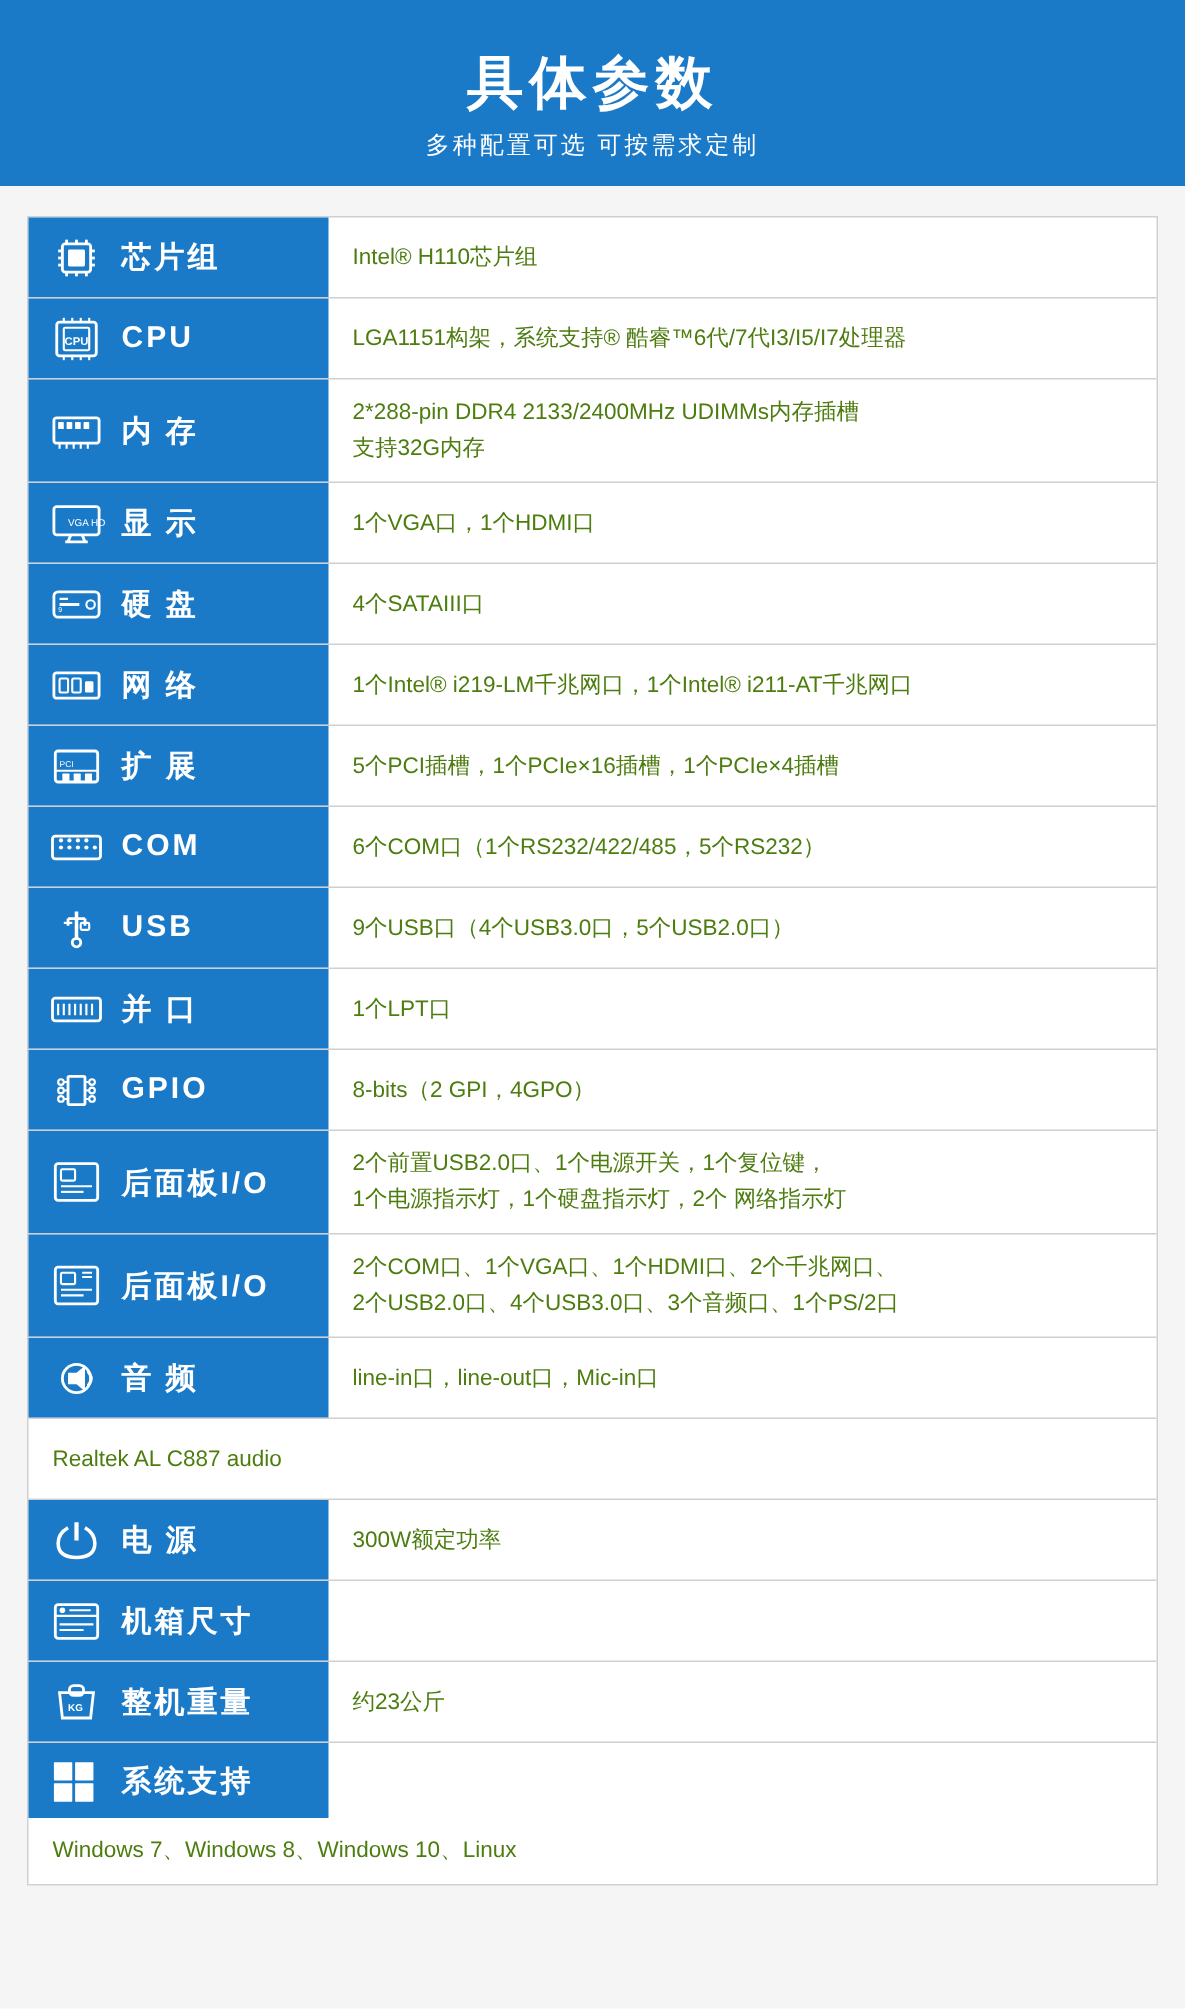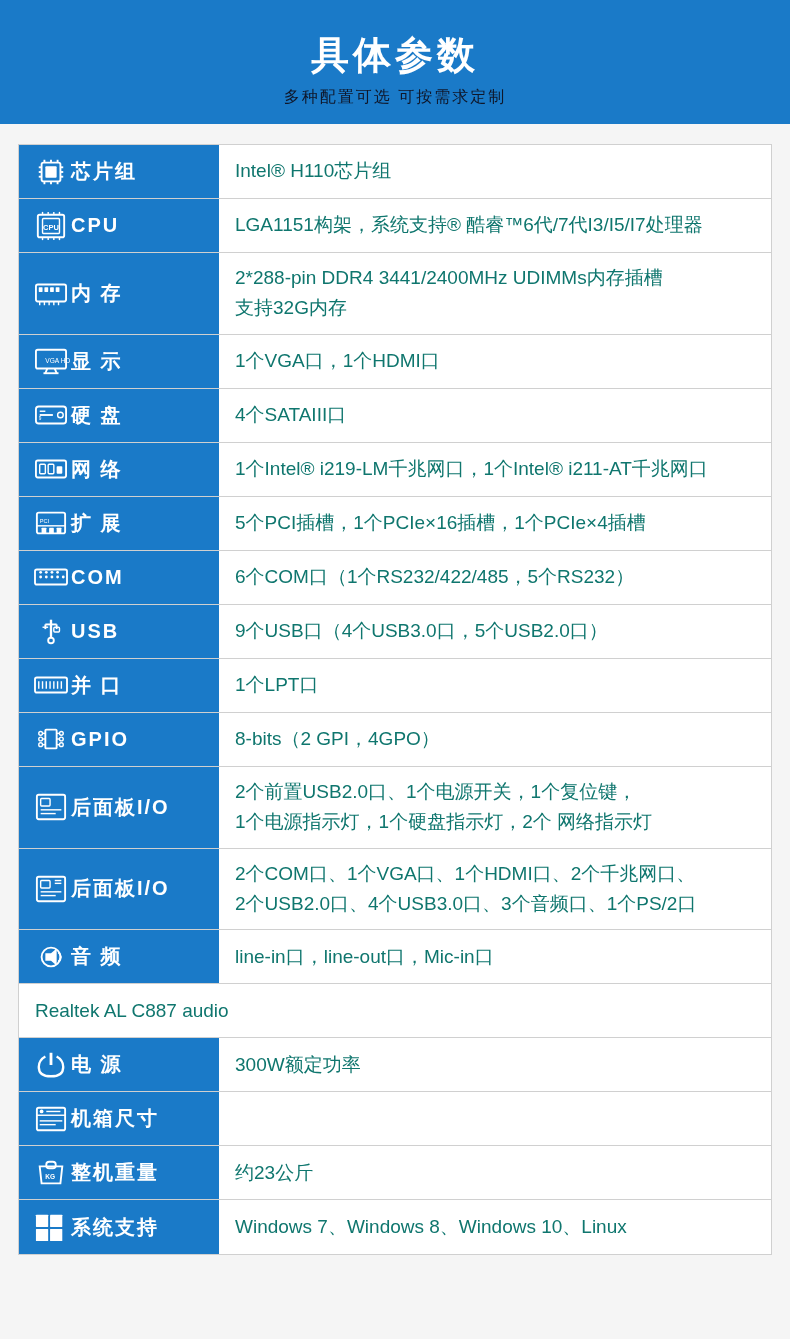--- a/index.html
+++ b/index.html
@@ -14,49 +14,51 @@
       text-align: center;
       padding: 30px 10px 16px;
     }
     .header-title {
       color: #fff;
       font-size: 38px;
       font-weight: bold;
       letter-spacing: 4px;
     }
     .header-subtitle {
-      color: #0f172a;
+      color: #ffffff;
       font-size: 16px;
       margin-top: 6px;
       letter-spacing: 2px;
     }
 
     .table-container {
       background: #fff;
       margin: 20px 18px;
       border: 1px solid #d0d0d0;
     }
 
     .spec-row {
       display: flex;
       border-bottom: 1px solid #d0d0d0;
       min-height: 54px;
     }
     .spec-row:last-child {
       border-bottom: none;
+      flex-direction: column;
     }
 
     .spec-label {
       background: #1a7ac8;
       color: #fff;
       width: 200px;
       min-width: 200px;
       display: flex;
       align-items: center;
       padding: 8px 12px;
+      gap: 10px;
     }
 
     .spec-icon {
       width: 40px;
       min-width: 40px;
       height: 34px;
       display: flex;
       align-items: center;
       justify-content: center;
     }
@@ -64,22 +66,22 @@
     .spec-label-text {
       font-size: 20px;
       font-weight: bold;
       letter-spacing: 2px;
       color: #fff;
     }
 
     .spec-value {
       flex: 1;
       padding: 10px 16px;
-      font-size: 19px;
-      color: #0f766e;
+      font-size: 15px;
+      color: #4d7c0f;
       display: flex;
       align-items: center;
       line-height: 1.6;
     }
 
     .spec-value-inner {
       display: flex;
       flex-direction: column;
     }
 
@@ -174,21 +176,21 @@
       <line x1="13" y1="26" x2="13" y2="30" stroke="white" stroke-width="1.5"></line>
       <line x1="18" y1="26" x2="18" y2="30" stroke="white" stroke-width="1.5"></line>
       <line x1="23" y1="26" x2="23" y2="30" stroke="white" stroke-width="1.5"></line>
       <line x1="28" y1="26" x2="28" y2="30" stroke="white" stroke-width="1.5"></line>
     </svg>
         </div>
         <span class="spec-label-text">内 存</span>
       </div>
       <div class="spec-value">
         <div class="spec-value-inner">
-          <span>2*288-pin DDR4 3441/2400MHz UDIMMs内存插槽</span>
+          <span>2*288-pin DDR4 2133/2400MHz UDIMMs内存插槽</span>
           <span>支持32G内存</span>
         </div>
       </div>
     </div>
     <div class="spec-row">
       <div class="spec-label">
         <div class="spec-icon icon-display">
           <svg viewBox="0 0 40 34" width="38" height="32">
       <rect x="4" y="5" width="32" height="20" rx="2" fill="none" stroke="white" stroke-width="2"></rect>
       <line x1="16" y1="25" x2="14" y2="30" stroke="white" stroke-width="2"></line>

